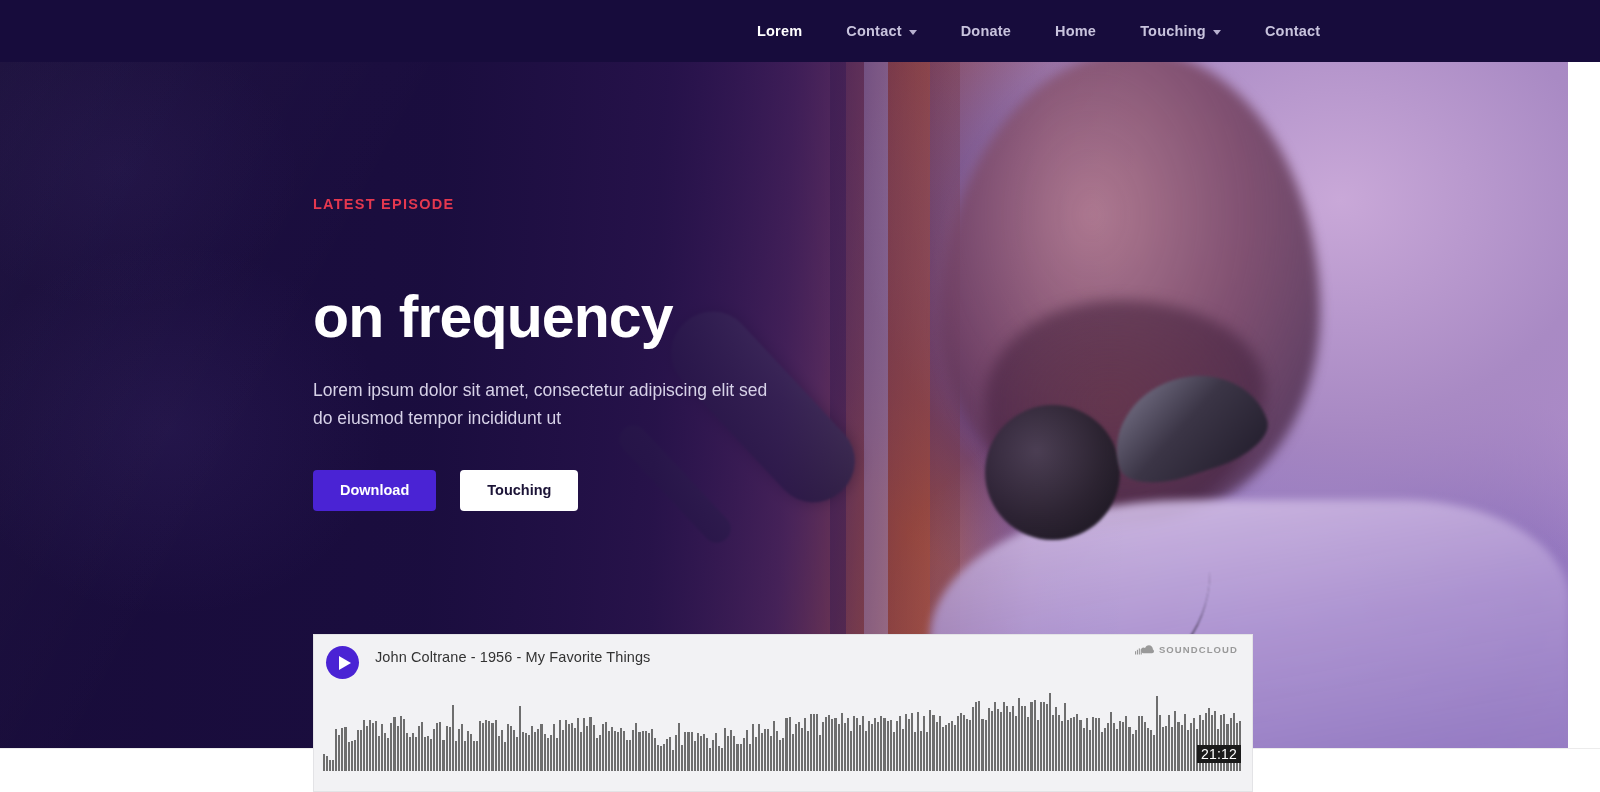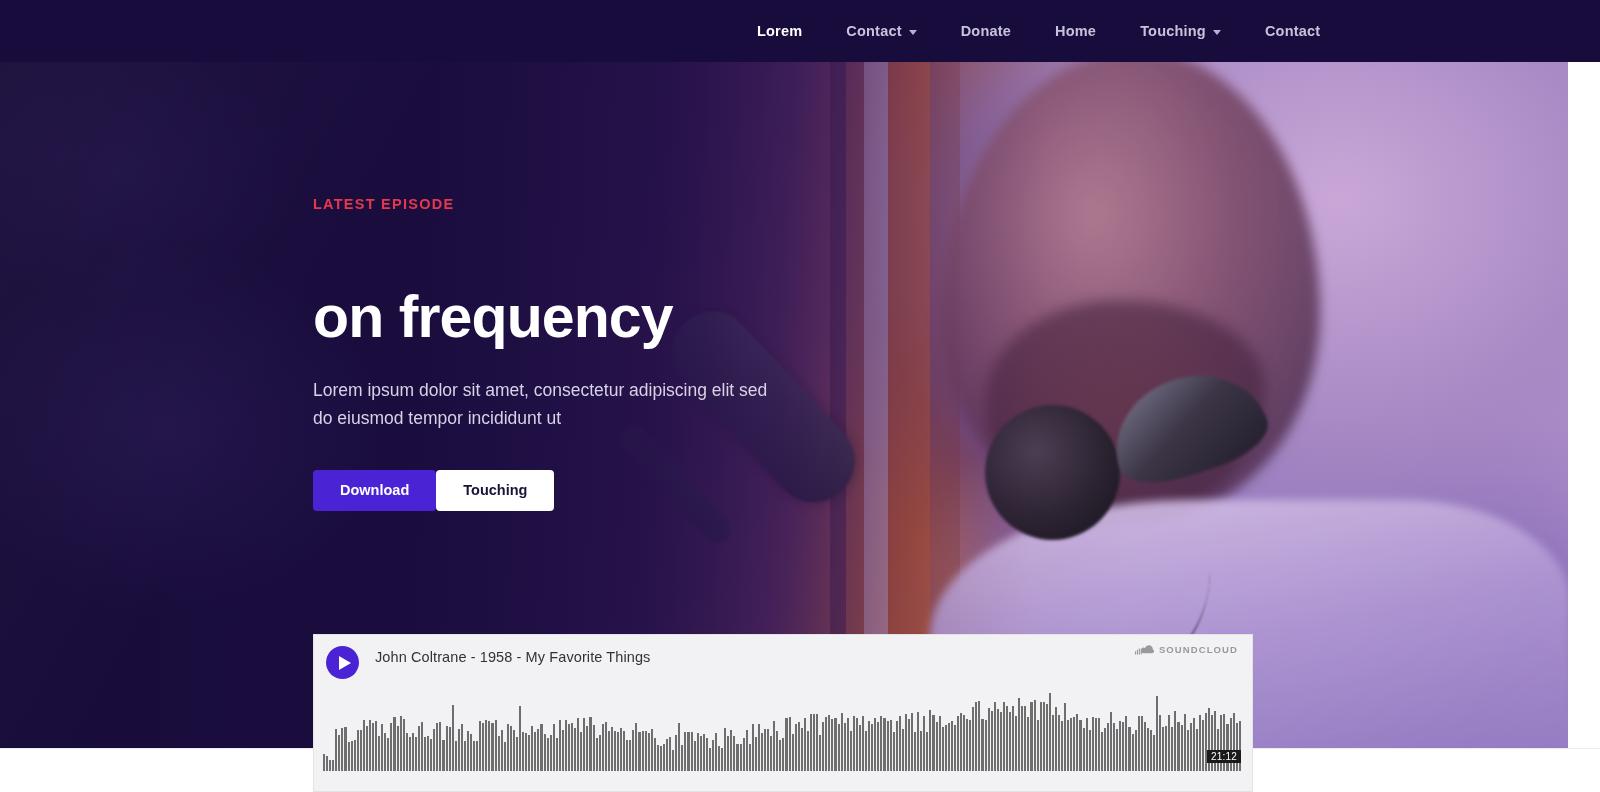--- a/index.html
+++ b/index.html
@@ -261,21 +261,21 @@
     margin-bottom: 28px;
   }
   .hero-desc {
     color: #d7d2e8;
     font-size: 17.5px;
     line-height: 1.62;
     max-width: 470px;
     margin-bottom: 37px;
   }
 
-  .btn-row { display: flex; }
+  .btn-row { display: flex; gap: 24px; }
   .btn {
     height: 41px;
     padding: 0 27px;
     border: none;
     border-radius: 4px;
     font-size: 14.5px;
     font-weight: 600;
     font-family: "Liberation Sans", sans-serif;
     cursor: pointer;
     display: inline-flex;
@@ -366,21 +366,21 @@
     flex: 1 1 auto;
     background: #6e6e6e;
     min-width: 1px;
   }
   .time-badge {
     position: absolute;
     right: 2px;
     bottom: 8px;
     background: #1a1a1a;
     color: #ffffff;
-    font-size: 10px;
+    font-size: 14px;
     font-weight: 400;
     padding: 1px 4px;
     letter-spacing: 0.2px;
     z-index: 5;
   }
 
   
   .page-bottom {
     position: absolute;
     left: 0; top: 748px;
@@ -456,21 +456,21 @@
       <button class="btn btn-primary">Download</button>
       <button class="btn btn-secondary">Touching</button>
     </div>
   </div>
 
   <div class="player">
     <div class="player-head">
       <div class="play-btn">
         <span class="play-tri"></span>
       </div>
-      <div class="track-title">John Coltrane - 1958 - My Favorite Things</div>
+      <div class="track-title">John Coltrane - 1956 - My Favorite Things</div>
       <div class="sc-brand">
         <svg width="19" height="10" viewBox="0 0 19 10">
           <rect x="0" y="6.2" width="1.1" height="3.3" fill="#999999"></rect>
           <rect x="1.9" y="4.8" width="1.1" height="4.7" fill="#999999"></rect>
           <rect x="3.8" y="3.4" width="1.1" height="6.1" fill="#999999"></rect>
           <rect x="5.7" y="4.2" width="1.1" height="5.3" fill="#999999"></rect>
           <path d="M8.3 2.4c.7 0 1.3.2 1.8.6.5-1.6 2-2.8 3.8-2.8 2.2 0 4 1.8 4 4v.2c.6.3 1.1 1 1.1 1.8 0 1.1-.9 2-2 2H8.3c-1.2 0-2.2-1-2.2-2.2V4.6c0-1.2 1-2.2 2.2-2.2z" fill="#999999"></path>
         </svg>
         <span>SOUNDCLOUD</span>
       </div>

